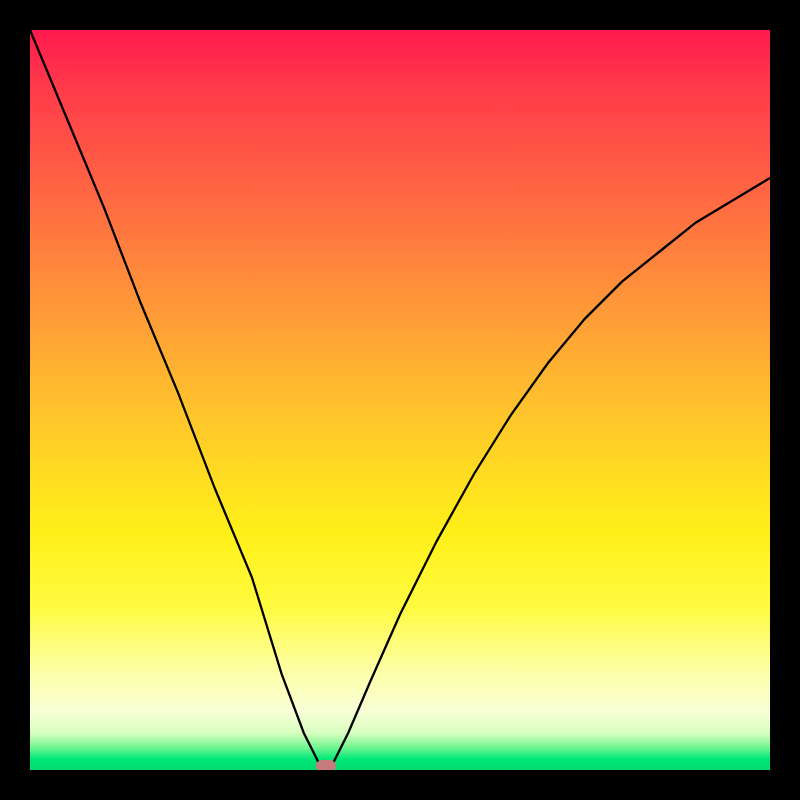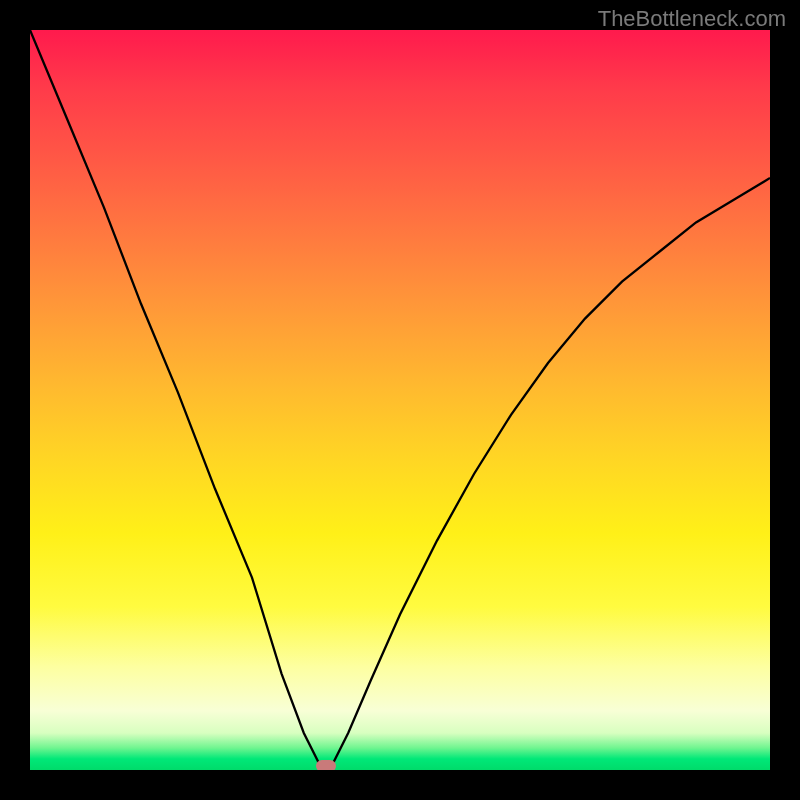--- a/index.html
+++ b/index.html
@@ -42,21 +42,20 @@
     height: 12px;
     border-radius: 6px;
     background: #c97a7a;
     transform: translate(-50%, -50%);
   }
 </style>
 </head>
 <body>
 
 <div class="outer">
-  <div class="watermark">TheBottleneck.com</div>
 
   <div class="plot-area">
     <div class="gradient"></div>
 
     <svg class="curve-svg" viewBox="0 0 740 740" preserveAspectRatio="none">
       <path fill="none" stroke="#000" stroke-width="2.3" d="M0.0 0.0 L37.0 88.8 L74.0 177.6 L111.0 273.8 L148.0 362.6 L185.0 458.8 L222.0 547.6 L251.6 643.8 L273.8 703.0 L288.6 732.6 L296.0 740.0 L303.4 732.6 L318.2 703.0 L340.4 651.2 L370.0 584.6 L407.0 510.6 L444.0 444.0 L481.0 384.8 L518.0 333.0 L555.0 288.6 L592.0 251.6 L629.0 222.0 L666.0 192.4 L703.0 170.2 L740.0 148.0" id="curve-path"></path>
     </svg>
 
     <div class="marker" id="marker" style="left: 296px; top: 736px;"></div>
   </div>

